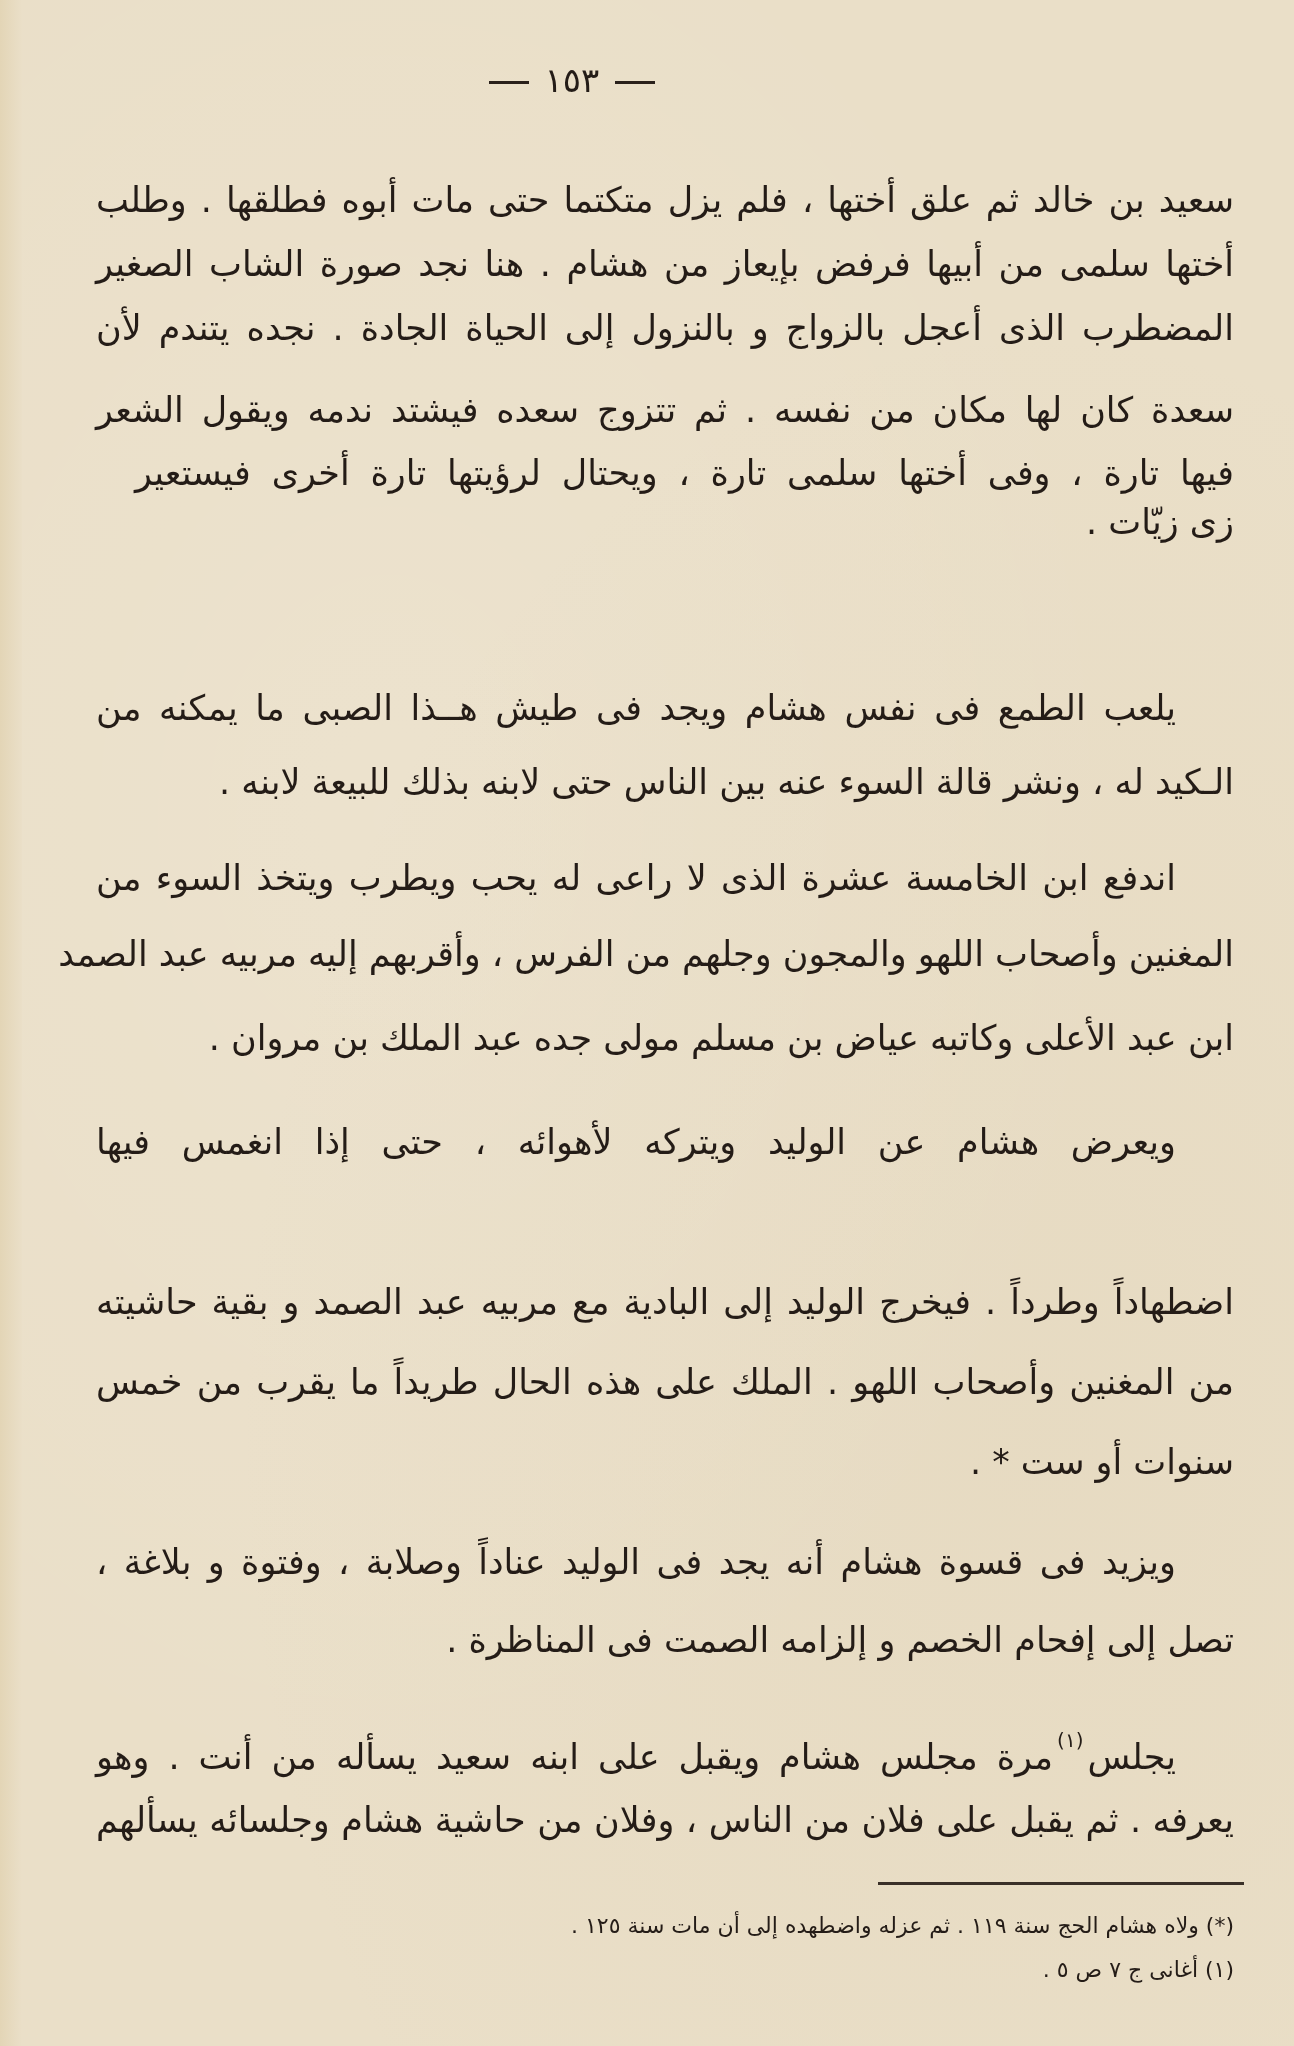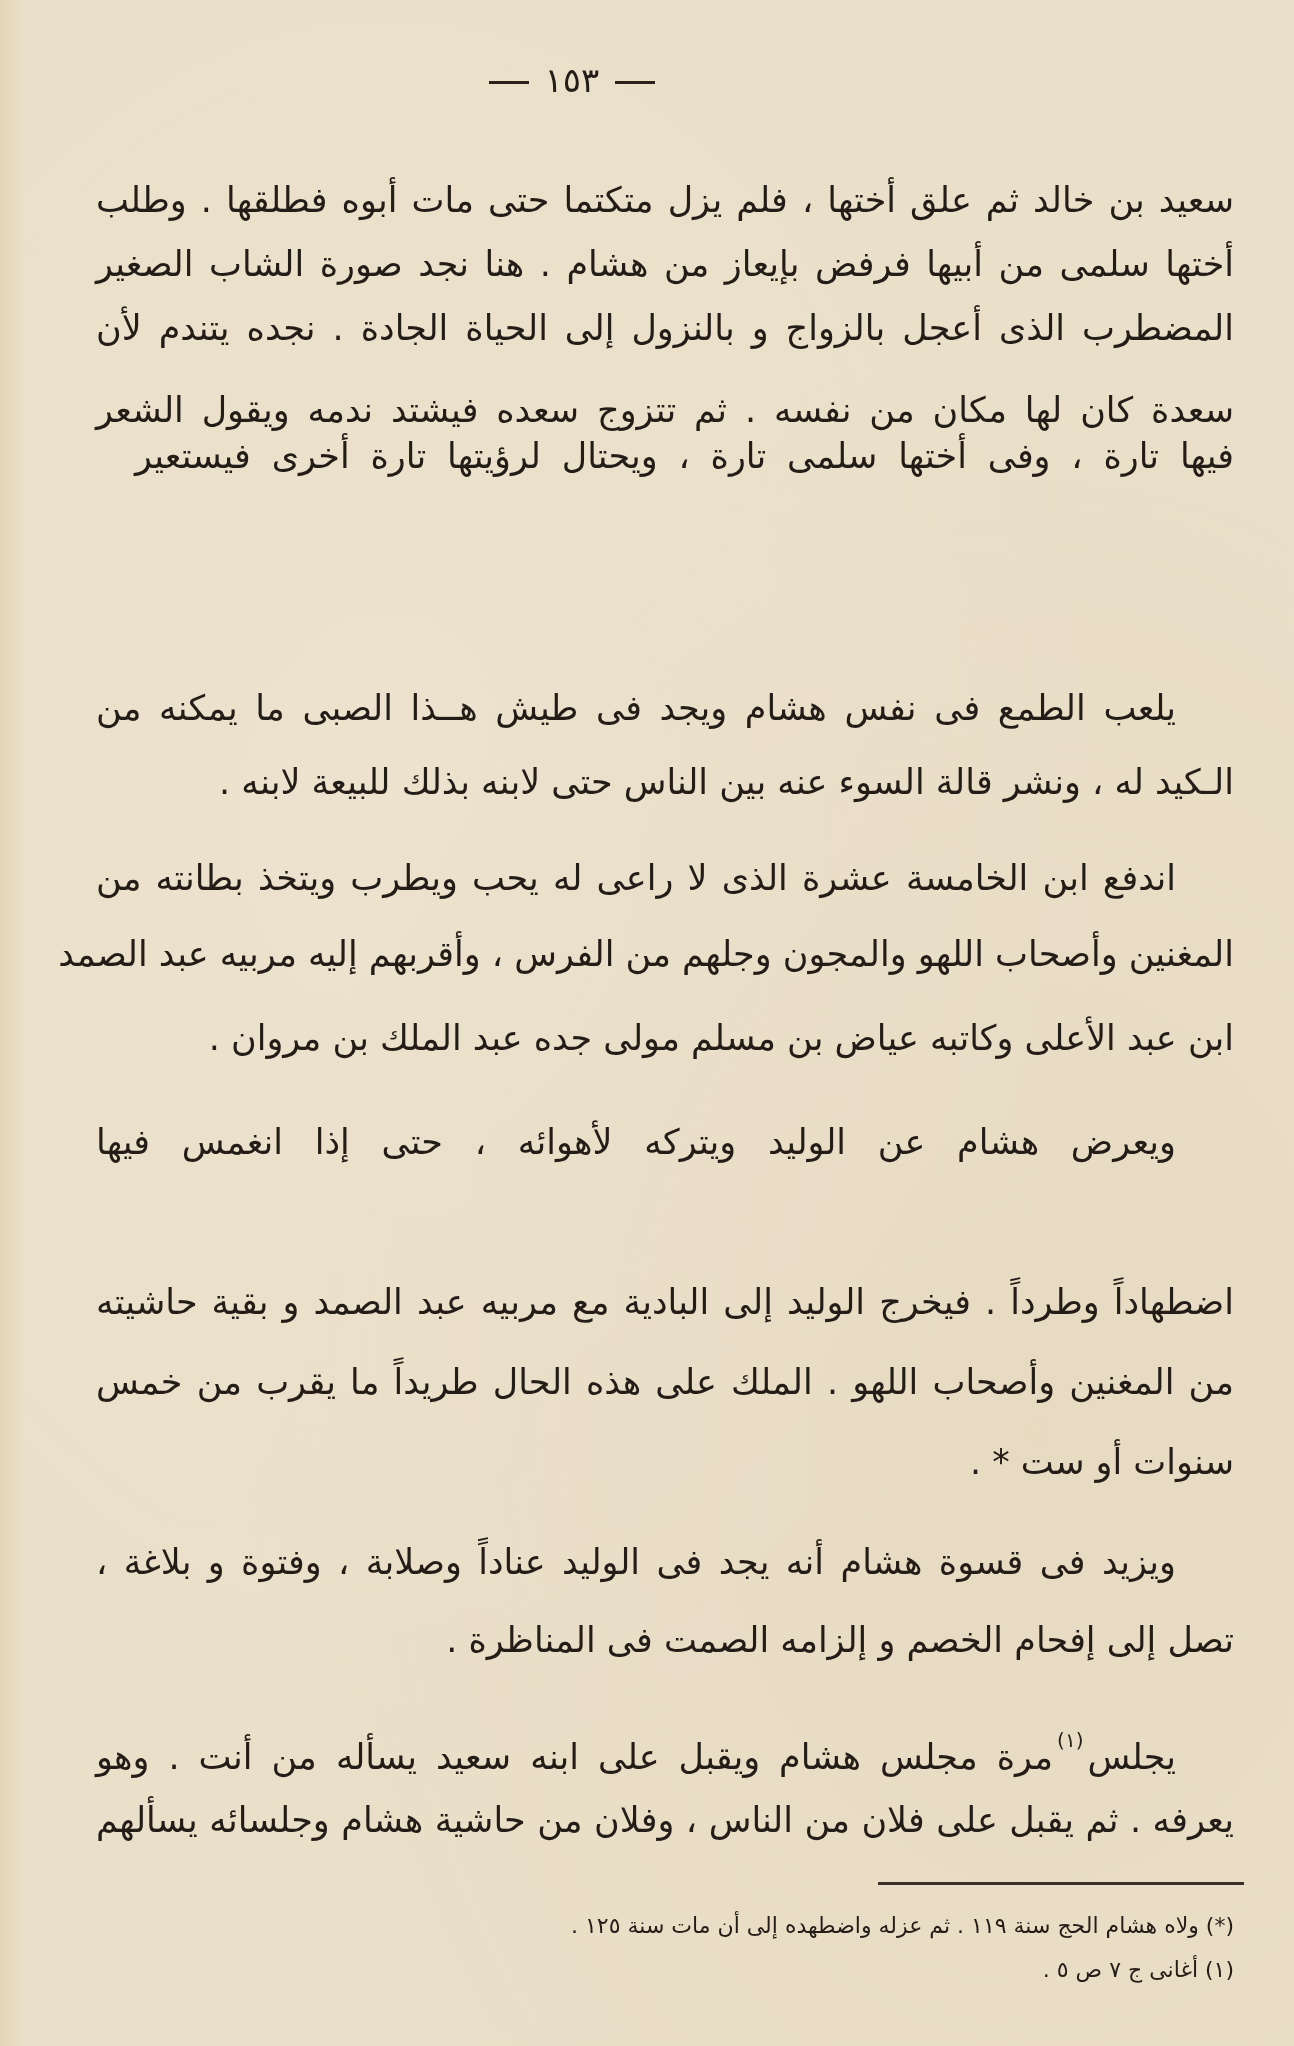--- a/index.html
+++ b/index.html
@@ -101,26 +101,27 @@
   <div class="edge-left"></div>
 
   <div class="page-number">
     <span class="dash"></span><span>١٥٣</span><span class="dash"></span>
   </div>
 
   <div class="text-line" style="top:170px;">سعيد بن خالد ثم علق أختها ، فلم يزل متكتما حتى مات أبوه فطلقها . وطلب</div>
   <div class="text-line" style="top:234px;">أختها سلمى من أبيها فرفض بإيعاز من هشام . هنا نجد صورة الشاب الصغير</div>
   <div class="text-line" style="top:298px;">المضطرب الذى أعجل بالزواج و بالنزول إلى الحياة الجادة . نجده يتندم لأن</div>
   <div class="text-line" style="top:380px;">سعدة كان لها مكان من نفسه . ثم تتزوج سعده فيشتد ندمه ويقول الشعر</div>
-  <div class="text-line" style="top:426px;margin-left:39px;">فيها تارة ، وفى أختها سلمى تارة ، ويحتال لرؤيتها تارة أخرى فيستعير</div>
+  <div class="text-line" style="top:443px;margin-left:39px;">فيها تارة ، وفى أختها سلمى تارة ، ويحتال لرؤيتها تارة أخرى فيستعير</div>
+  <div class="text-line last" style="top:492px;">زى زيّات .</div>
 
   <div class="text-line indent" style="top:678px;">يلعب الطمع فى نفس هشام ويجد فى طيش هــذا الصبى ما يمكنه من</div>
   <div class="text-line last" style="top:752px;">الـكيد له ، ونشر قالة السوء عنه بين الناس حتى لابنه بذلك للبيعة لابنه .</div>
 
-  <div class="text-line indent" style="top:848px;">اندفع ابن الخامسة عشرة الذى لا راعى له يحب ويطرب ويتخذ بطانته من</div>
+  <div class="text-line indent" style="top:848px;">اندفع ابن الخامسة عشرة الذى لا راعى له يحب ويطرب ويتخذ السوء من</div>
   <div class="text-line" style="top:924px;">المغنين وأصحاب اللهو والمجون وجلهم من الفرس ، وأقربهم إليه مربيه عبد الصمد</div>
   <div class="text-line indent" style="top:1112px;">ويعرض هشام عن الوليد ويتركه لأهوائه ، حتى إذا انغمس فيها</div>
 
   <div class="text-line last" style="top:1008px;">ابن عبد الأعلى وكاتبه عياض بن مسلم مولى جده عبد الملك بن مروان .</div>
   <div class="text-line" style="top:1272px;">اضطهاداً وطرداً . فيخرج الوليد إلى البادية مع مربيه عبد الصمد و بقية حاشيته</div>
   <div class="text-line" style="top:1352px;">من المغنين وأصحاب اللهو . الملك على هذه الحال طريداً ما يقرب من خمس</div>
   <div class="text-line last" style="top:1432px;">سنوات أو ست * .</div>
 
   <div class="text-line indent" style="top:1532px;">ويزيد فى قسوة هشام أنه يجد فى الوليد عناداً وصلابة ، وفتوة و بلاغة ،</div>
   <div class="text-line last" style="top:1610px;">تصل إلى إفحام الخصم و إلزامه الصمت فى المناظرة .</div>

